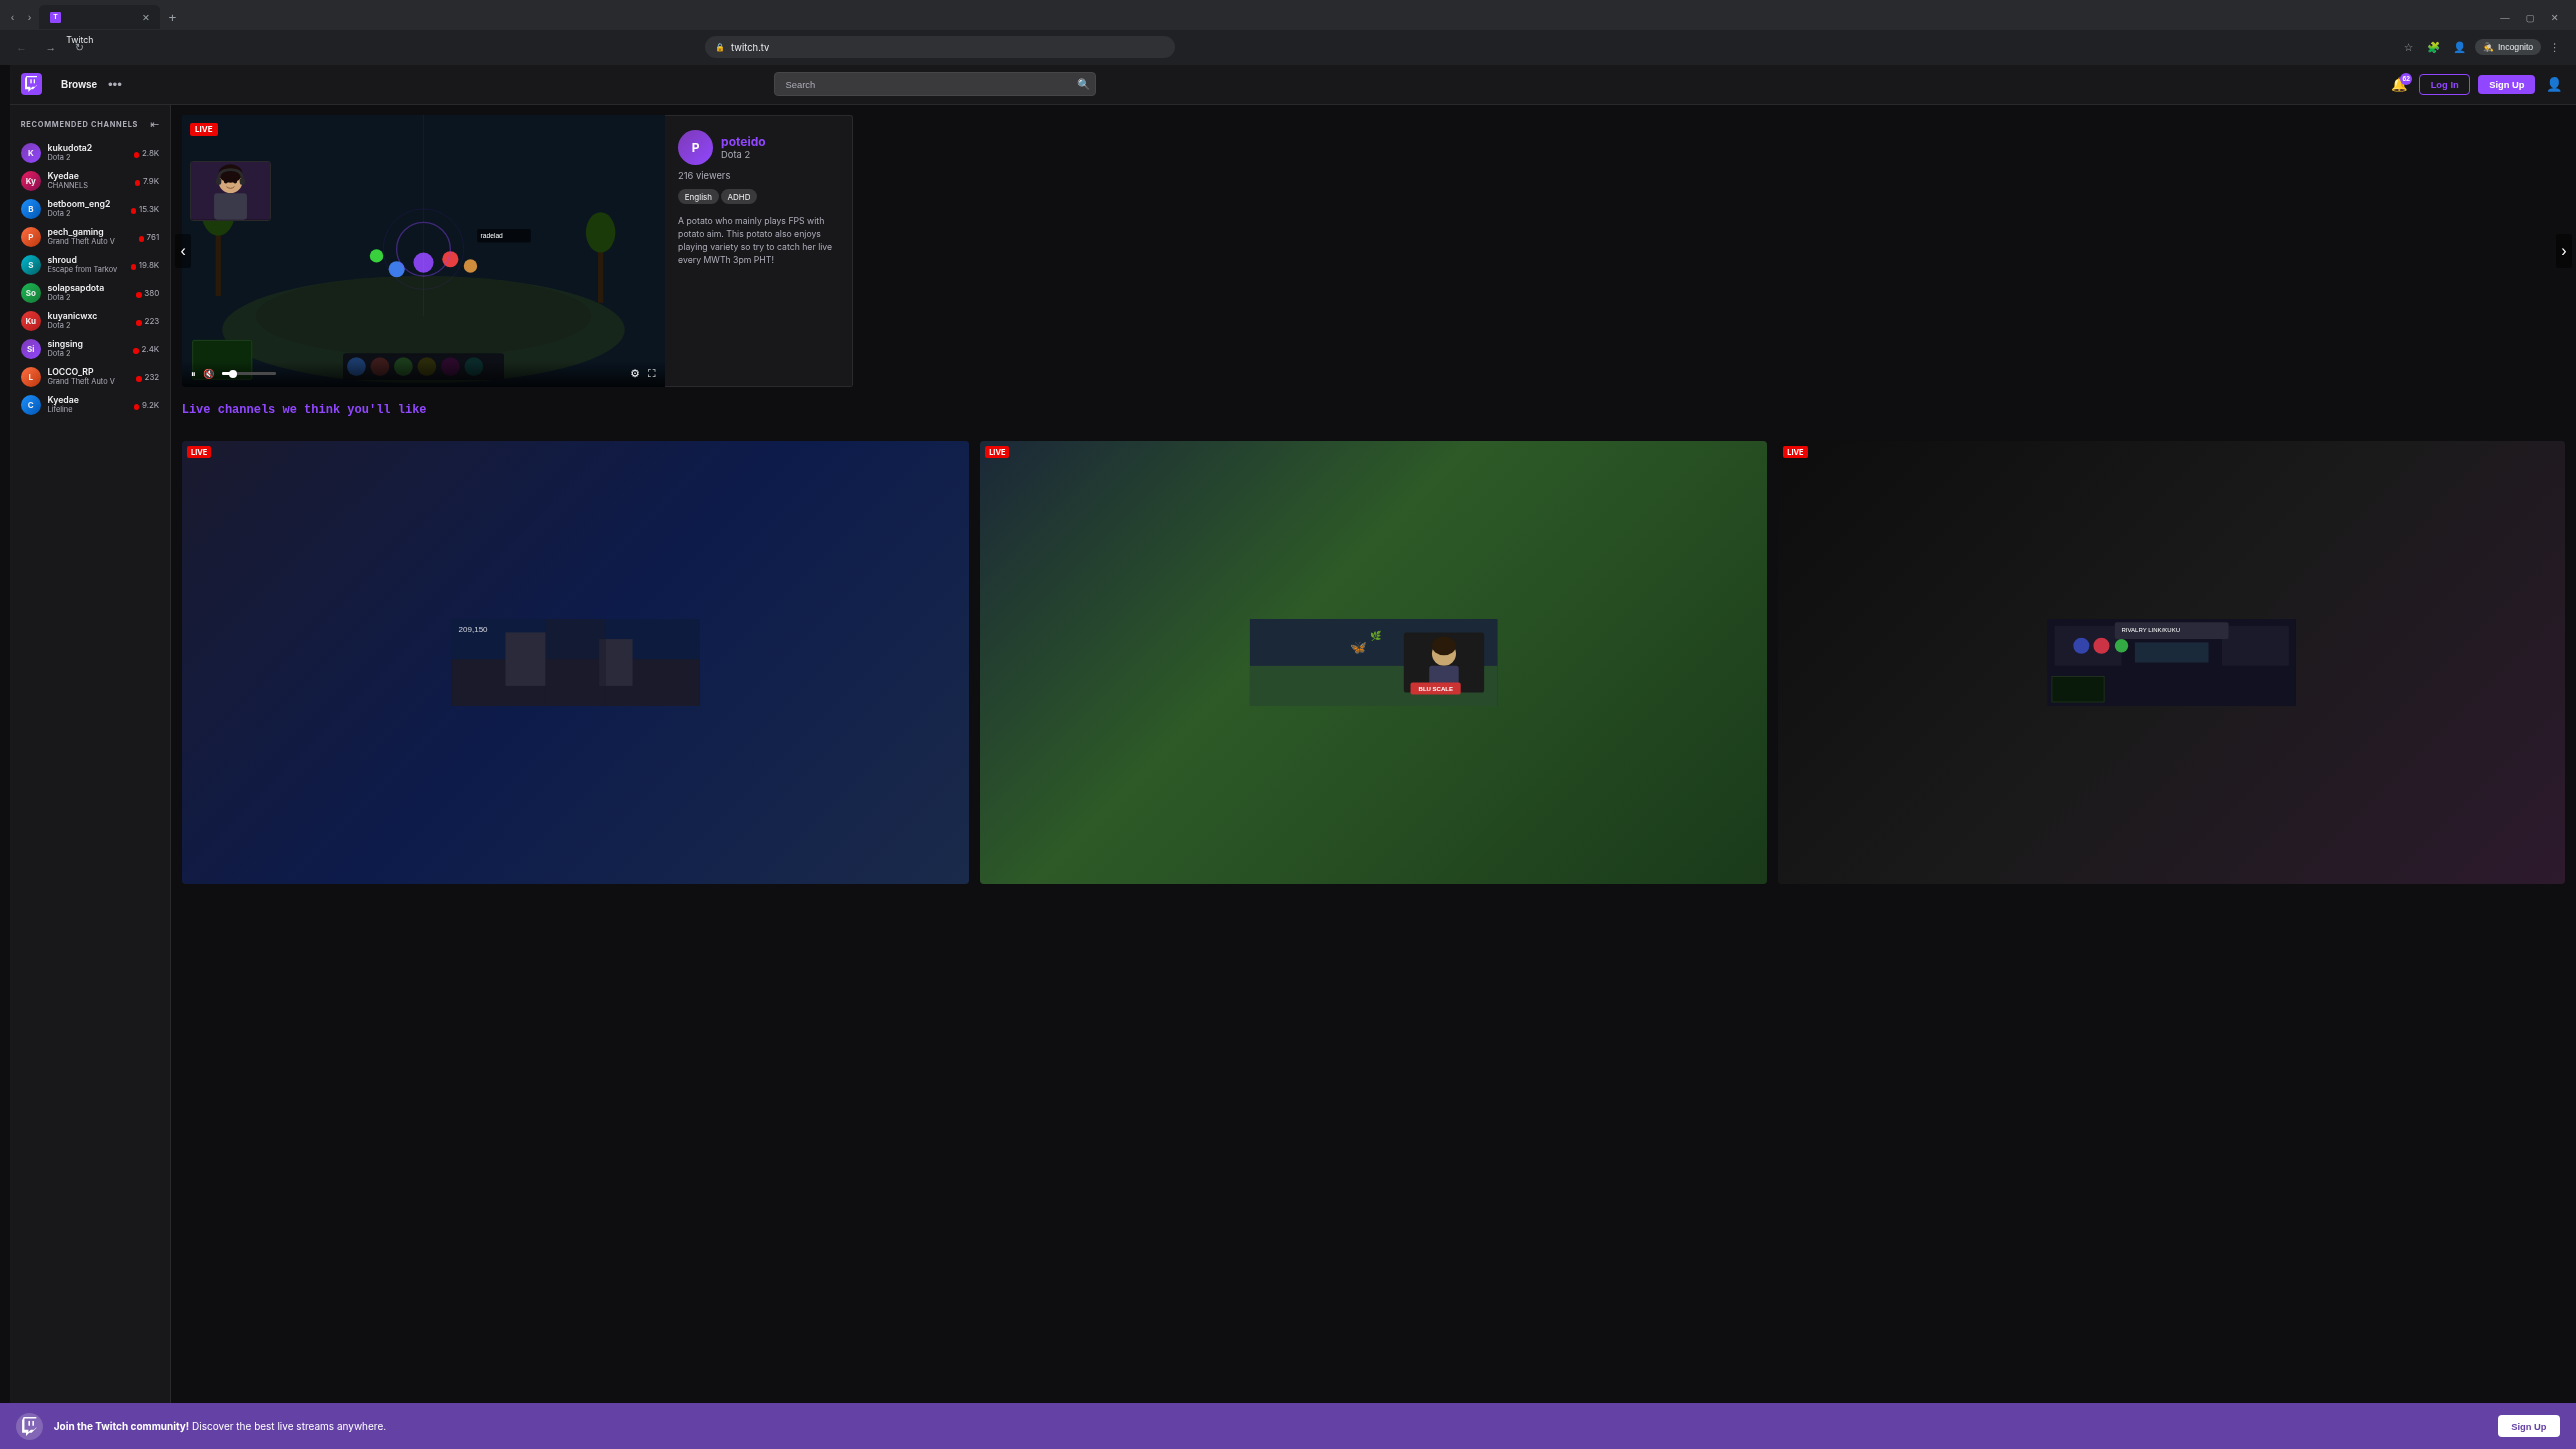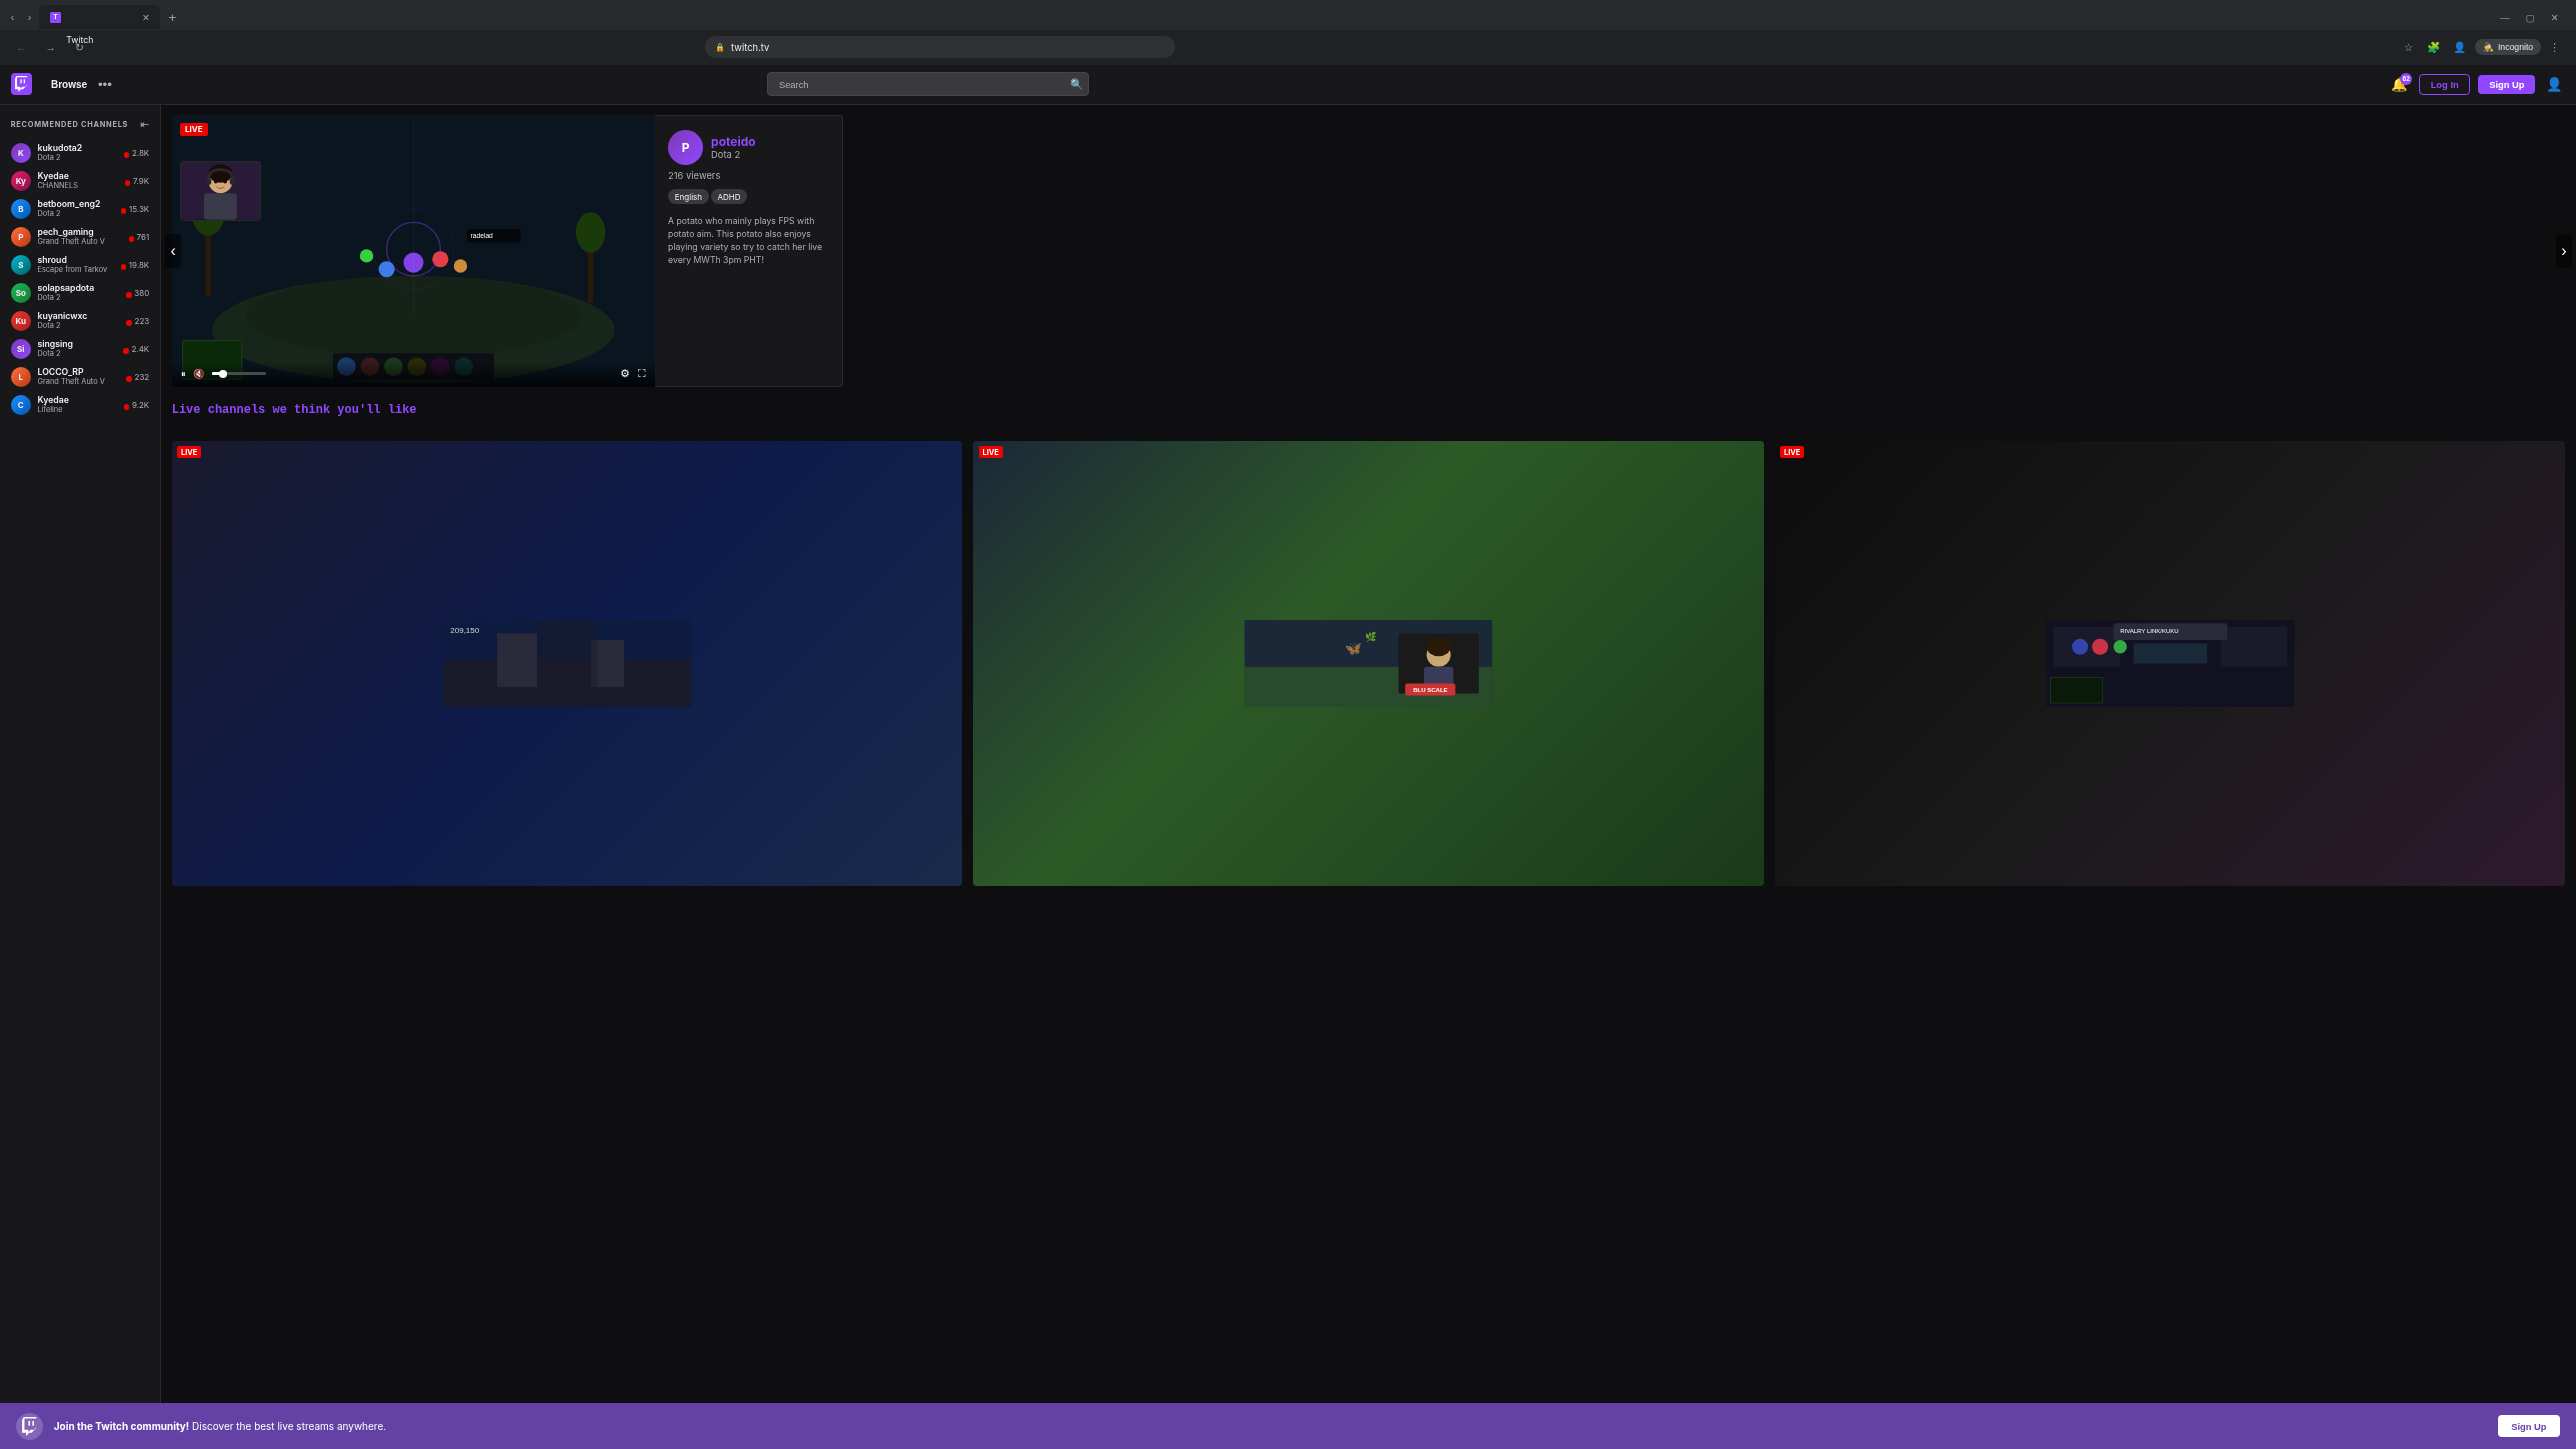--- a/index.html
+++ b/index.html
@@ -22,21 +22,21 @@
     .nav-btn { background: none; border: none; color: #9aa0a6; cursor: pointer; font-size: 10.7px; padding: 2.7px 5.4px; border-radius: 50%; }
     .nav-btn.disabled { opacity: 0.4; cursor: default; }
     .url-bar { flex: 1; background: #303134; border: none; border-radius: 13.4px; padding: 5.4px 10.7px; color: #e8eaed; font-size: 9.4px; display: flex; align-items: center; gap: 5.4px; max-width: 470px; margin: 0 auto; }
     .url-text { color: #e8eaed; font-size: 9.4px; }
     .url-icon { color: #9aa0a6; font-size: 8px; }
     .toolbar-actions { display: flex; align-items: center; gap: 2.7px; margin-left: auto; }
     .toolbar-btn { background: none; border: none; color: #9aa0a6; cursor: pointer; font-size: 10.7px; padding: 2.7px 5.4px; border-radius: 50%; }
     .incognito-btn { display: flex; align-items: center; gap: 4px; background: #3c4043; border: none; color: #e8eaed; cursor: pointer; padding: 2.7px 8px; border-radius: 10.7px; font-size: 8.7px; }
 
     
-    .twitch-app { background: #0e0e10; min-height: calc(100vh - 64px); }
+    .twitch-app { background: #0e0e10; min-height: calc(100vh - 64px); padding-left: 10px; }
 
     
     .top-nav { background: #18181b; display: flex; align-items: center; padding: 0 10.7px; height: 40px; border-bottom: 0.7px solid #2a2a2d; position: relative; z-index: 10; }
     .twitch-logo { display: flex; align-items: center; gap: 8px; margin-right: 13.4px; }
     .twitch-icon { width: 21.5px; height: 21.5px; background: #9147ff; border-radius: 4px; display: flex; align-items: center; justify-content: center; color: white; font-size: 12px; font-weight: bold; }
     .browse-btn { background: none; border: none; color: #efeff1; cursor: pointer; font-size: 10px; font-weight: 600; padding: 2.7px 5.4px; }
     .more-btn { background: none; border: none; color: #adadb8; cursor: pointer; font-size: 13.4px; padding: 2.7px 5.4px; }
     .search-container { flex: 1; max-width: 322px; margin: 0 auto; position: relative; }
     .search-input { width: 100%; background: #3a3a3d; border: 0.7px solid #464649; border-radius: 4px; padding: 5.4px 27px 5.4px 10.7px; color: #efeff1; font-size: 9.4px; outline: none; }
     .search-input::placeholder { color: #adadb8; }

